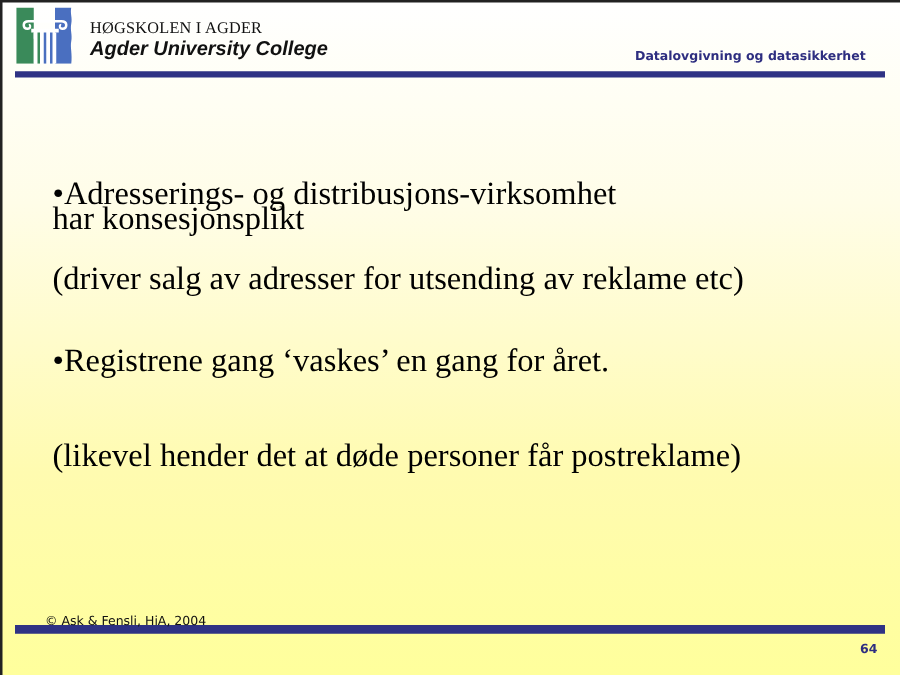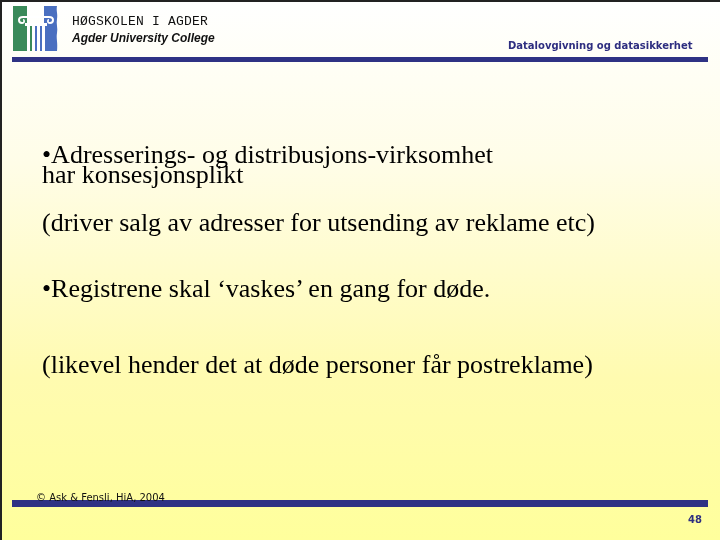--- a/index.html
+++ b/index.html
@@ -8,25 +8,25 @@
     background: linear-gradient(to bottom, #ffffff 0%, #fffde8 30%, #fffbb0 70%, #ffff9c 100%);
     font-family: "Liberation Serif", serif;
   }
   .frame {
     position: absolute; left: 0; top: 0; width: 720px; height: 540px;
     border-top: 2px solid #222; border-left: 2px solid #222; box-sizing: border-box;
   }
   .logo { position: absolute; left: 13px; top: 6px; width: 45px; height: 45px; }
   .school-name {
     position: absolute; left: 72px; top: 14px;
-    font-family: Liberation Mono, monospace; font-size: 13px; color: #111; letter-spacing: 0.2px;
+    font-family: Liberation Serif, serif; font-size: 13px; color: #111; letter-spacing: 0.2px;
   }
   .school-sub {
     position: absolute; left: 72px; top: 31px;
-    font-family: "Liberation Sans", sans-serif; font-size: 12px; font-weight: bold; font-style: italic; color: #111;
+    font-family: "Liberation Sans", sans-serif; font-size: 16px; font-weight: bold; font-style: italic; color: #111;
   }
   .course-title {
     position: absolute; left: 508px; top: 40px;
     font-family: "DejaVu Sans", sans-serif; font-size: 10px; font-weight: bold; color: #2e2e80; text-align: center;
   }
   .top-rule { position: absolute; left: 12px; top: 57px; width: 696px; height: 5px; background: #2f3284; }
   .body-text {
     position: absolute; left: 42px; color: #000; font-size: 26px; line-height: 30px; white-space: nowrap;
   }
   .bottom-rule { position: absolute; left: 12px; top: 500px; width: 696px; height: 7px; background: #2f3284; }
@@ -60,18 +60,18 @@
 </svg>
 
 <div class="school-name">HØGSKOLEN I AGDER</div>
 <div class="school-sub">Agder University College</div>
 <div class="course-title">Datalovgivning og datasikkerhet</div>
 <div class="top-rule"></div>
 
 <div class="body-text" style="top:140px;">•Adresserings- og distribusjons-virksomhet</div>
 <div class="body-text" style="top:160px;text-align:center;">har konsesjonsplikt</div>
 <div class="body-text" style="top:208px;">(driver salg av adresser for utsending av reklame etc)</div>
-<div class="body-text" style="top:274px;">•Registrene skal ‘vaskes’ en gang for døde.</div>
+<div class="body-text" style="top:274px;">•Registrene gang ‘vaskes’ en gang for året.</div>
 <div class="body-text" style="top:350px;">(likevel hender det at døde personer får postreklame)</div>
 
 <div class="bottom-rule"></div>
 <div class="footer-left">© Ask &amp; Fensli, HiA, 2004</div>
-<div class="footer-right">48</div>
+<div class="footer-right">64</div>
 
 </body></html>

